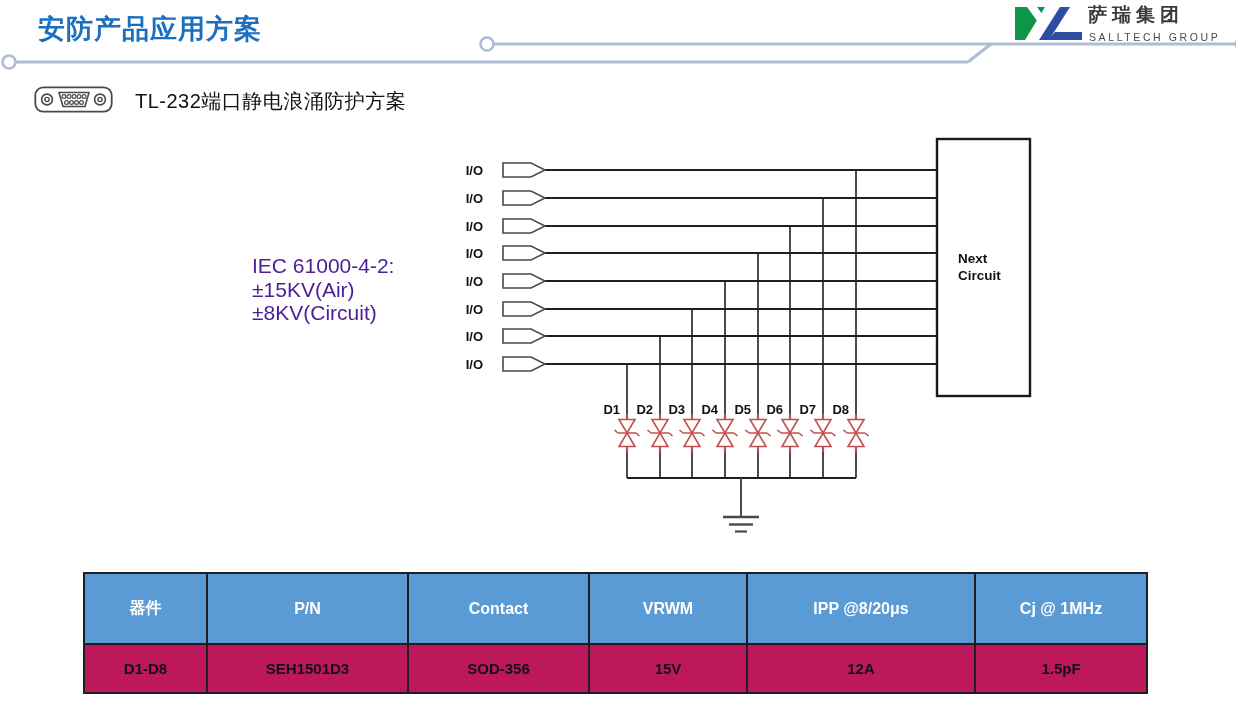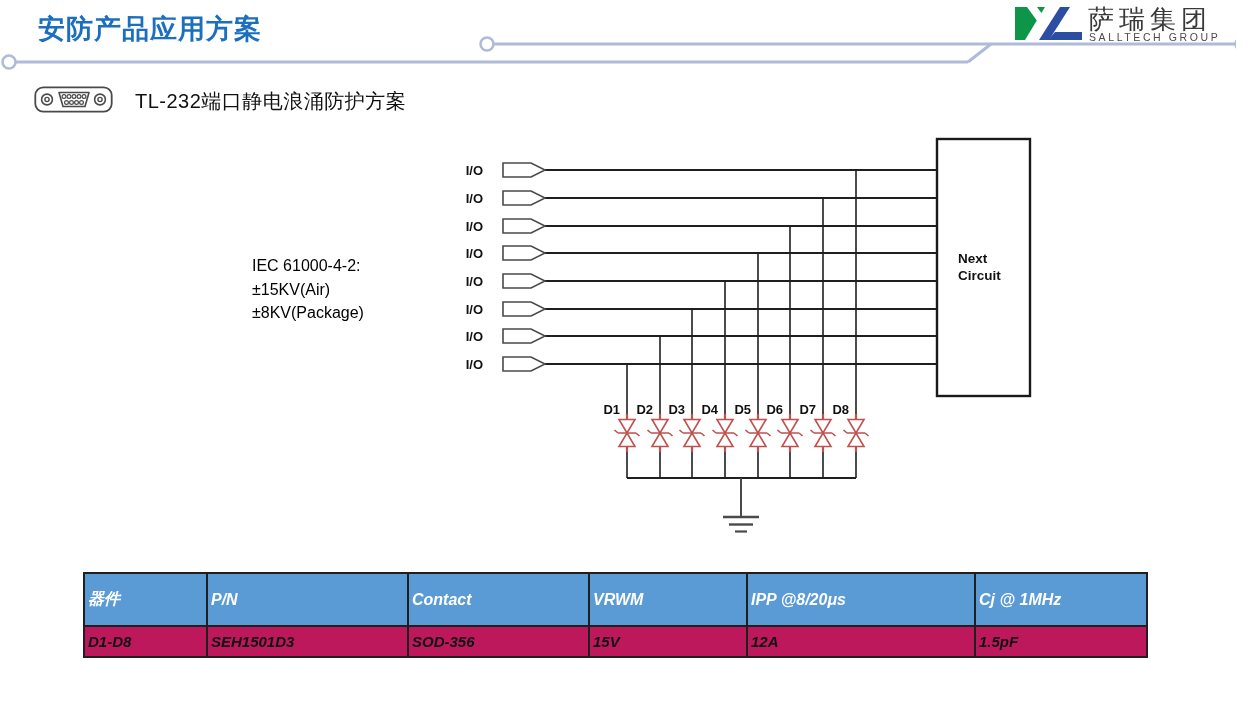--- a/index.html
+++ b/index.html
@@ -3,34 +3,34 @@
 <meta charset="utf-8">
 <style>
   html,body{margin:0;padding:0;background:#fff;}
   .page{position:relative;width:1236px;height:705px;background:#fff;overflow:hidden;
         font-family:"Liberation Sans","DejaVu Sans",sans-serif;}
   .abs{position:absolute;}
 
   
   .title{left:38px;top:11px;font-size:27px;font-weight:bold;color:#1B6FBE;letter-spacing:1px;}
   .decor{left:0;top:0;}
-  .logo-company{left:1088px;top:2px;font-size:26px;font-weight:normal;color:#3a3a3a;letter-spacing:5px;white-space:nowrap;}
+  .logo-company{left:1088px;top:2px;font-size:19px;font-weight:bold;color:#3a3a3a;letter-spacing:5px;white-space:nowrap;}
   .logo-sub{left:1089px;top:31px;font-size:10.5px;color:#4a4a4a;letter-spacing:2.6px;white-space:nowrap;}
 
   
   .section-heading{left:135px;top:88px;font-size:20px;font-weight:normal;color:#111;letter-spacing:0.5px;}
 
   
-  .specs{left:252px;top:254px;font-size:16px;color:#000000;line-height:23.5px;}
+  .specs{left:252px;top:254px;font-size:21px;color:#4c1d95;line-height:23.5px;}
   .specs p{margin:0;}
   .specs p + p{margin-top:21px;}
 
   
   .spec-table{left:83px;top:572px;width:1063px;border-collapse:collapse;table-layout:fixed;}
-  .spec-table th,.spec-table td{border:2px solid #1f1f1f;text-align:left;vertical-align:middle;padding:3px;font-style:italic;}
+  .spec-table th,.spec-table td{border:2px solid #1f1f1f;text-align:center;vertical-align:middle;padding:12px;}
   .spec-table th{background:#5B9BD5;color:#fff;font-size:16px;font-weight:bold;height:45px;}
   .spec-table td{background:#be185d;color:#111;font-size:15px;font-weight:bold;height:23px;}
 
   svg text{font-family:"Liberation Sans","DejaVu Sans",sans-serif;}
 </style>
 </head>
 <body>
 
 <div class="page">
 
@@ -75,21 +75,21 @@
         <circle cx="47.5" cy="16.5" r="1.9"></circle>
     </g>
   </svg>
 
   <div class="abs section-heading">TL-232端口静电浪涌防护方案</div>
 
   <div class="abs specs">
     <p>
       <span>IEC 61000-4-2:</span><br>
       <span>±15KV(Air)</span><br>
-      <span>±8KV(Package)</span>
+      <span>±8KV(Circuit)</span>
     </p>
   </div>
 
   <svg class="abs" style="left:440px;top:130px;" width="600" height="420" viewBox="440 130 600 420">
     <defs>
       <g id="tag">
         <path d="M0,-7 H28 L42,0 L28,7 H0 Z" fill="#fff" stroke="#4a4a4a" stroke-width="1.6"></path>
       </g>
       <g id="tvs" stroke="#C0504D" fill="#fff" stroke-width="1.6">
         <line x1="0" y1="-19" x2="0" y2="-13.5" stroke-width="2.2"></line>

